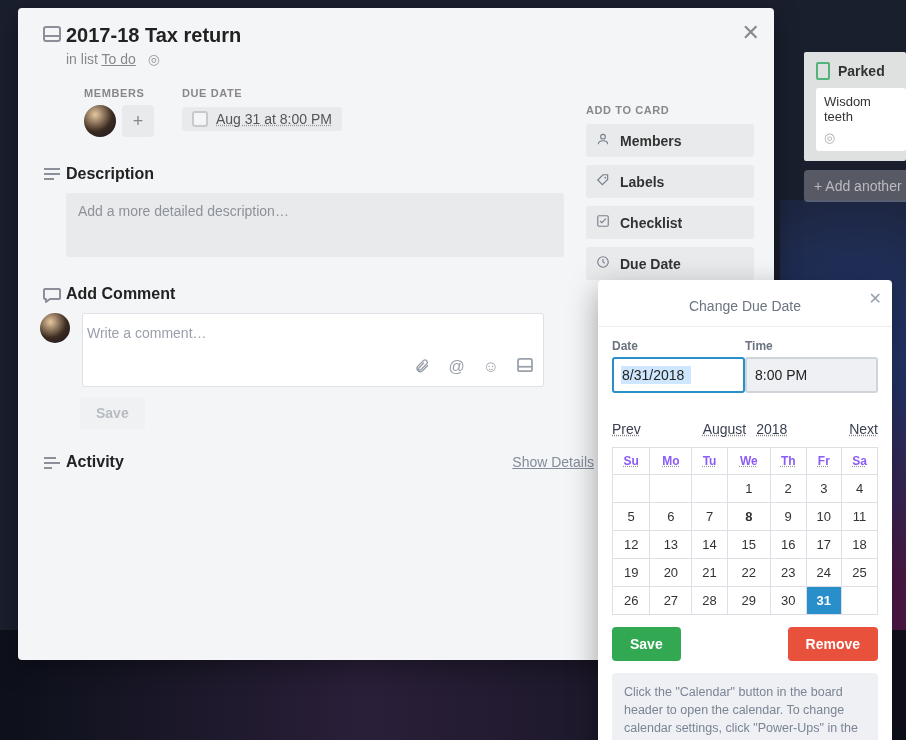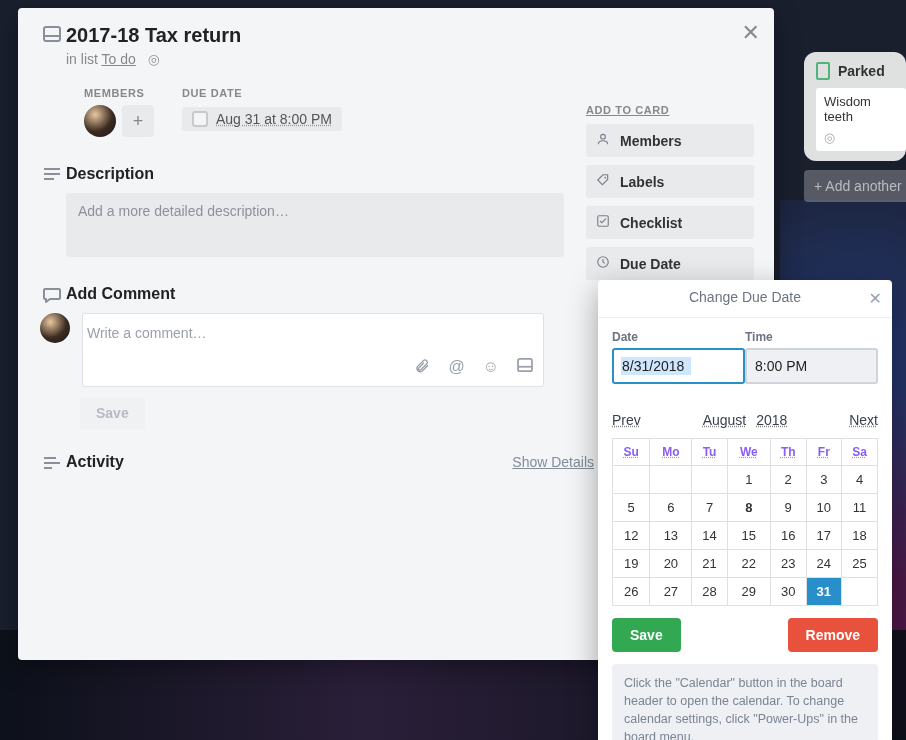--- a/index.html
+++ b/index.html
@@ -1,17 +1,17 @@
 <!DOCTYPE html>
 <html><head>
 <meta charset="utf-8">
 <style>
   * { box-sizing: border-box; margin: 0; padding: 0; font-family: -apple-system, BlinkMacSystemFont, "Segoe UI", Helvetica, Arial, sans-serif; }
   body { width: 906px; height: 740px; background: #1a1f2e; overflow: hidden; position: relative; }
-  .bg-list { background: rgba(230,230,230,0.95); border-radius: 12px; padding: 10px 12px; width: 100px; }
+  .bg-list { background: rgba(230,230,230,0.95); border-radius: 2px; padding: 10px 12px; width: 100px; }
   .bg-list.parked { position:absolute; left:804px; top:52px; width: 102px; background: rgba(230,230,230,0.97); z-index:1; }
   .bg-list .title { font-weight:700; font-size:14px; color:#333; }
   .bg-card { background:#fff; border-radius:3px; padding:6px 8px; font-size:13px; color:#333; margin-top:8px; width:90px;}
   .bg-add { position:absolute; left:804px; top:170px; background: rgba(230,230,230,0.3); color:#bbb; border-radius:4px; padding:8px 10px; font-size:14px; width:118px; cursor:pointer;}
   .far-bg { position:absolute; left:0; top:630px; width:906px; height:110px; background:linear-gradient(90deg,#0b0f18 0%, #2c1f3a 40%, #0b0f18 100%); opacity:0.9;}
   .neon { position:absolute; left:780px; top:200px; width:126px; height:530px; background: radial-gradient(circle at 60% 30%, #3a6cff55, transparent 60%), radial-gradient(circle at 30% 80%, #ff009955, transparent 60%); z-index:0;}
 
   
   .card-modal {
     position: absolute; left: 18px; top: 8px; width: 756px; height: 652px;
@@ -51,30 +51,30 @@
   .comment-tools { position:absolute; right:10px; bottom:8px; display:flex; gap:18px; color:#9aa0aa; font-size:16px;}
   .tool { cursor:pointer;}
   .save-btn-ghost { margin-top:10px; margin-left:42px; background:#eff1f3; border:none; border-radius:3px; padding:8px 16px; color:#b7bbc2; font-size:14px; font-weight:600; cursor:default;}
 
   .activity-row { margin-top:24px; display:flex; align-items:center; justify-content:space-between;}
   .activity-left { display:flex; align-items:center; }
   .show-details { color:#838c99; text-decoration:underline; font-size:14px; cursor:pointer; margin-right:160px;}
 
   
   .rail { position:absolute; right:20px; top:96px; width:168px;}
-  .rail-title { font-size:11px; color:#888; letter-spacing:0.6px; font-weight:700; margin-bottom:8px;text-decoration:underline;}
+  .rail-title { font-size:11px; color:#888; letter-spacing:0.6px; font-weight:700; margin-bottom:8px;}
   .rail-btn { background:#e9eaec; border-radius:3px; padding:8px 10px; display:flex; align-items:center; gap:10px; color:#333; font-size:14px; cursor:pointer; margin-bottom:8px; font-weight:600;}
   .rail-btn .ic { color:#7a828e; font-size:14px; width:14px; text-align:center;}
 
   
   .popover {
     position:absolute; left:598px; top:280px; width:294px; background:#fff; border-radius:4px;
     box-shadow: 0 10px 30px rgba(0,0,0,0.35); z-index:30; padding-bottom:14px;
   }
-  .pop-head { text-align:center; color:#6b7480; font-size:14px; padding:9px 0 12px; border-bottom:1px solid #eceef1; position:relative;}
+  .pop-head { text-align:center; color:#6b7480; font-size:14px; padding:18px 0 12px; border-bottom:1px solid #eceef1; position:relative;}
   .pop-close { position:absolute; right:10px; top:9px; color:#95a0af; cursor:pointer; font-size:16px;}
   .pop-body { padding:12px 14px 0;}
   .field-row { display:flex; }
   .field { flex:1;}
   .field label { display:block; font-size:12px; font-weight:700; color:#6b7480; margin-bottom:4px;}
   .field input { width:100%; padding:8px 8px; border:2px solid #cfd4db; border-radius:3px; font-size:14px; color:#222; background:#eef0f3;}
   .field.date input { border-color:#298fca; background:#fff;}
   .field.date input::selection { background:#a6d2ff;}
   .cal-nav { display:flex; justify-content:space-between; align-items:center; margin-top:28px; color:#394150; font-size:14px;}
   .cal-nav .mid span { text-decoration: underline dotted #888; margin:0 3px; cursor:default;}

